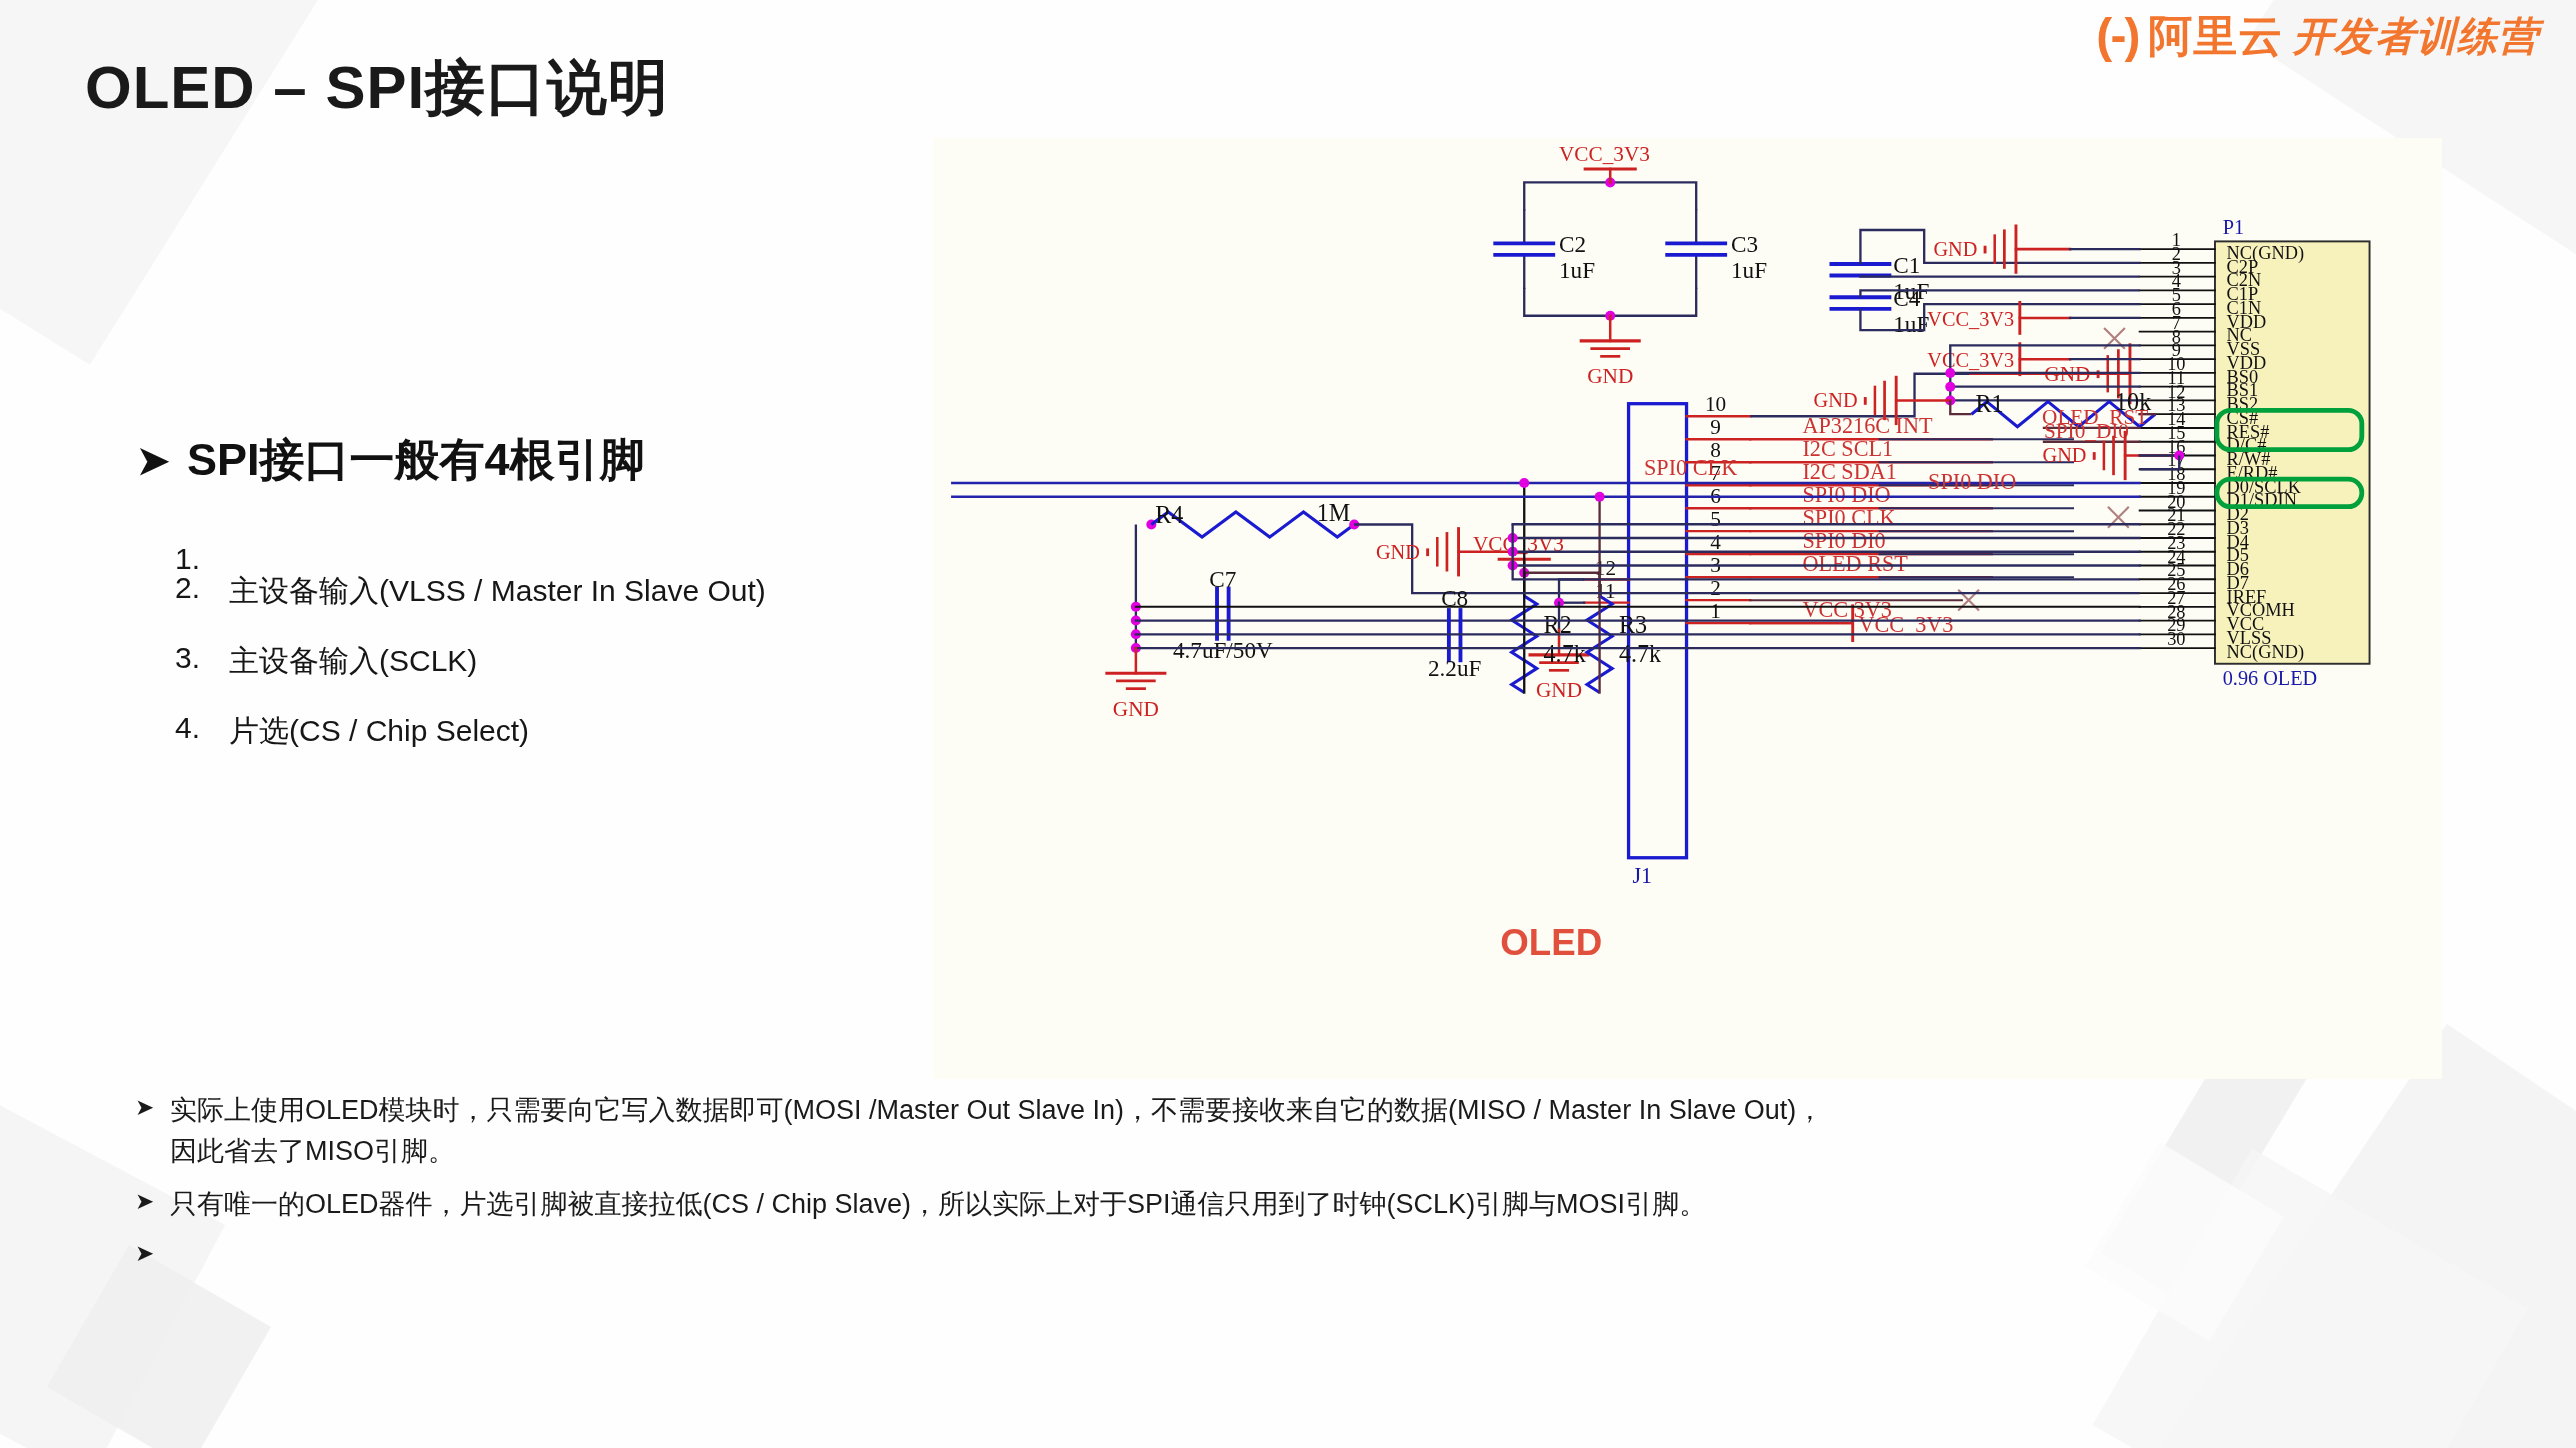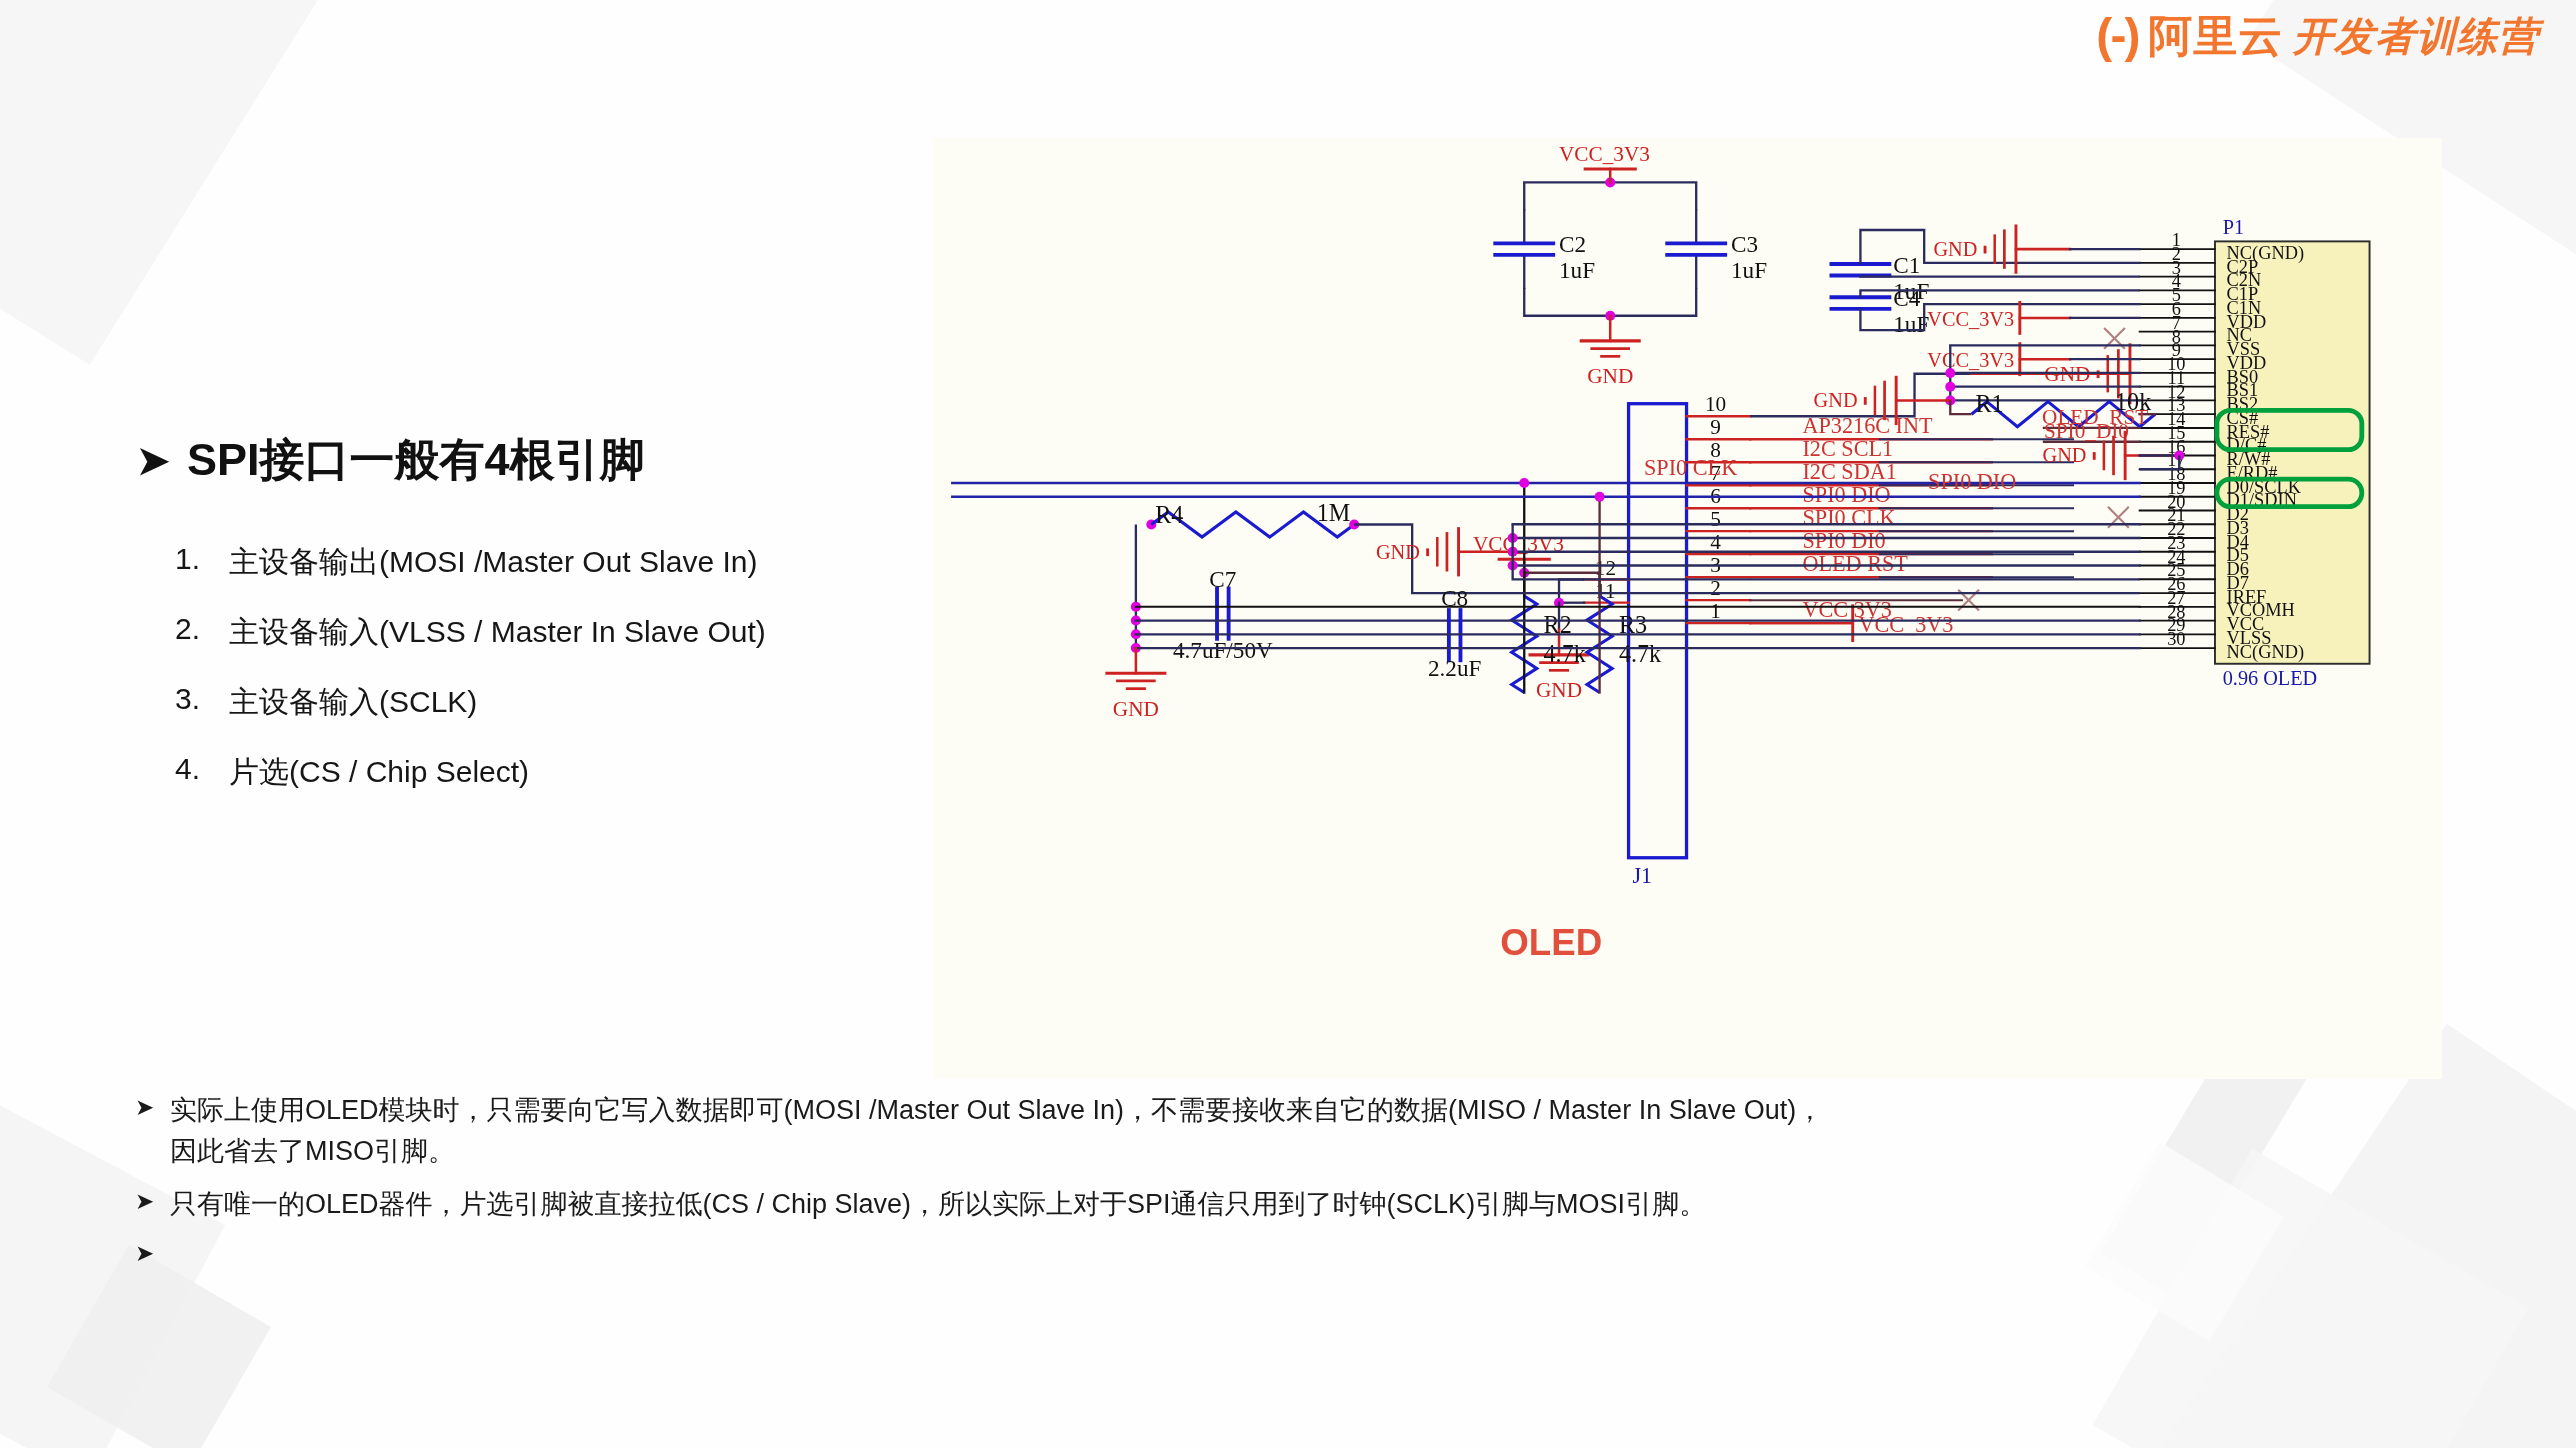--- a/index.html
+++ b/index.html
@@ -65,30 +65,30 @@
   <div class="deco r4"></div>
   <div class="deco r2"></div>
   <div class="deco r3"></div>
 
   <div class="logo">
     <span class="mark">(-)</span>
     <span class="cn">阿里云</span>
     <span class="cn2">开发者训练营</span>
   </div>
 
+  <div class="title">OLED – SPI接口说明</div>
 
   <div class="lead">
     <span class="arw">➤</span>
     <span>SPI接口一般有4根引脚</span>
   </div>
 
   <ul class="numlist">
     <li>
       <span class="num">1.</span>
-      <span>主设备输出(MOSI /Master Out Slave In)</span>
     </li>
     <li>
       <span class="num">2.</span>
       <span>主设备输入(VLSS / Master In Slave Out)</span>
     </li>
     <li>
       <span class="num">3.</span>
       <span>主设备输入(SCLK)</span>
     </li>
     <li>

